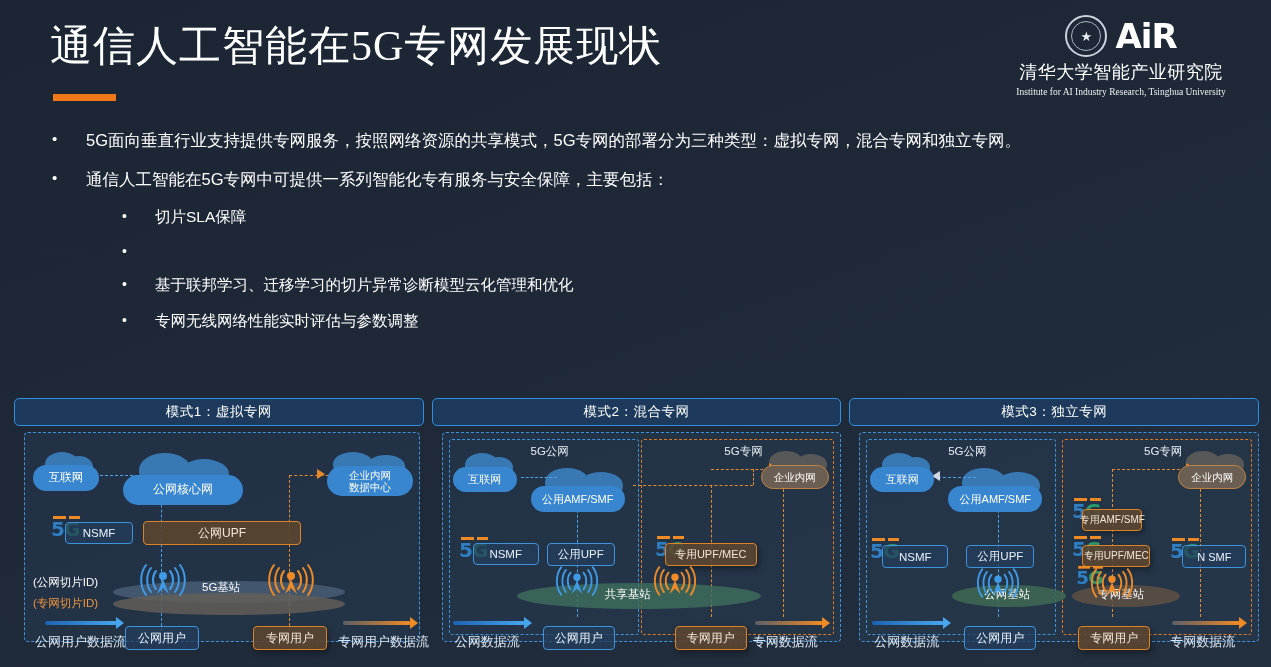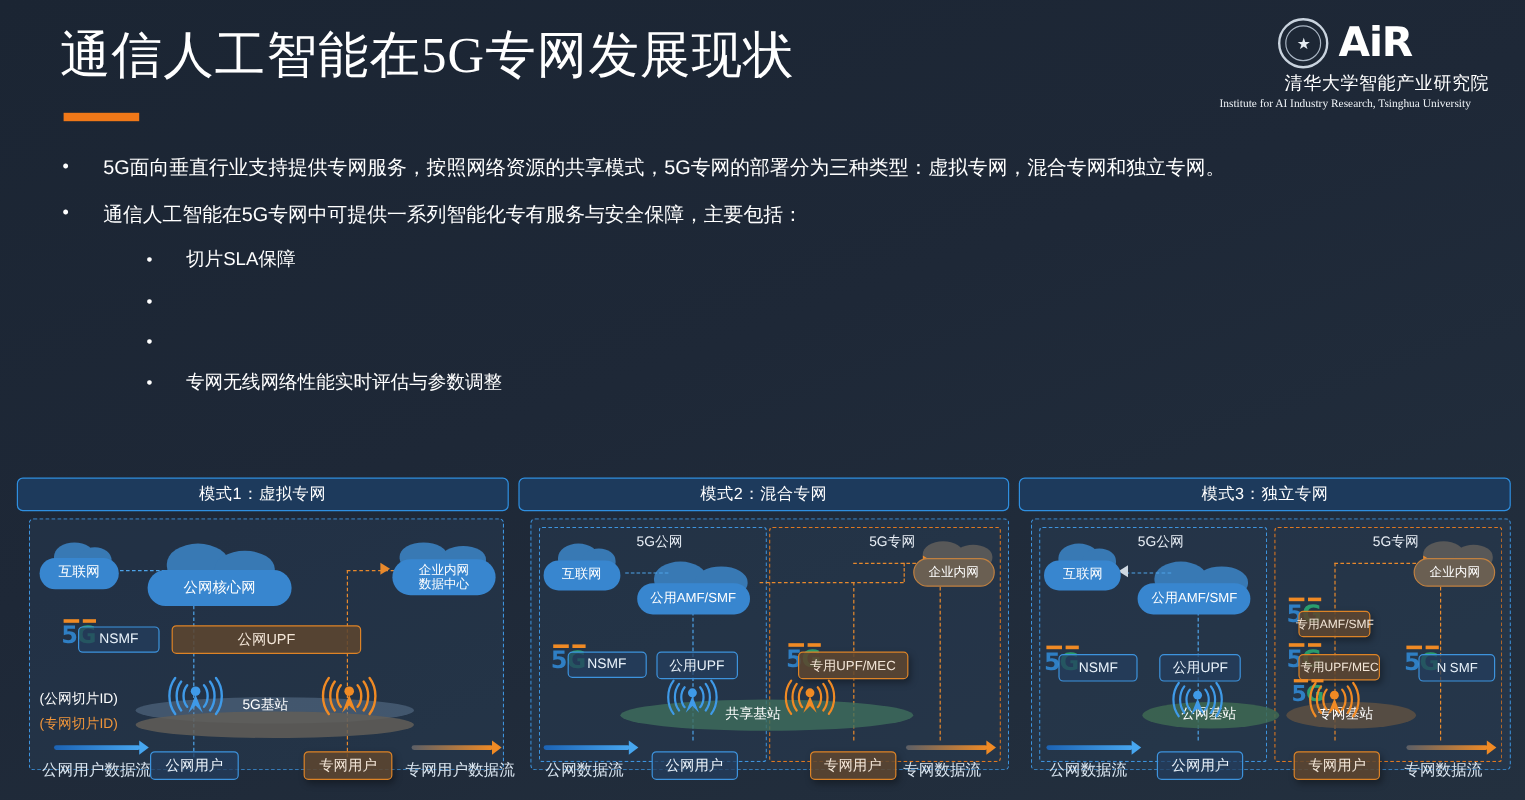--- a/index.html
+++ b/index.html
@@ -23,21 +23,21 @@
   
   .logo { position:absolute; right:30px; top:14px; width:240px; text-align:center; }
   .logo-top { display:flex; align-items:center; justify-content:center; gap:8px; height:44px;}
   .seal { width:42px; height:42px; border-radius:50%; position:relative;
           border:2px solid #c9d3de; background:#1d2735; }
   .seal:before{content:"";position:absolute;left:4px;top:4px;right:4px;bottom:4px;
       border:1px solid #aab6c4;border-radius:50%;}
   .seal:after{content:"\2605";position:absolute;left:0;right:0;top:50%;
       transform:translateY(-50%);font-size:13px;color:#e6ecf2;line-height:1;}
   .air { font-size:34px; font-weight:bold; letter-spacing:-1px; color:#fff; font-family:"DejaVu Sans",sans-serif;}
-  .logo-cn { font-size:15px; margin-top:2px; color:#fff; letter-spacing:0.5px; white-space:nowrap;text-align:right;}
+  .logo-cn { font-size:18px; margin-top:2px; color:#fff; letter-spacing:0.5px; white-space:nowrap;}
   .logo-en { font-size:9.5px; margin-top:3px; color:#eef2f6; font-family:"Liberation Serif",serif; white-space:nowrap;}
 
   
   .bullets { position:absolute; left:52px; top:128px; width:1180px; }
   .b1 { display:flex; font-size:16.5px; line-height:1.5; margin-bottom:14px; color:#fff; }
   .b1 .dot { width:34px; flex:0 0 34px; text-align:left; font-size:15px; }
   .sub { margin-left:70px; }
   .b2 { display:flex; font-size:15.5px; line-height:1.45; margin-bottom:13px; color:#fff;}
   .b2 .dot { width:33px; flex:0 0 33px; font-size:14px; }
 
@@ -147,20 +147,21 @@
   <div class="sub">
     <div class="b2">
       <span class="dot">•</span>
       <span>切片SLA保障</span>
     </div>
     <div class="b2">
       <span class="dot">•</span>
     </div>
     <div class="b2">
       <span class="dot">•</span>
+      <span>基于联邦学习、迁移学习的切片异常诊断模型云化管理和优化</span>
     </div>
     <div class="b2">
       <span class="dot">•</span>
       <span>专网无线网络性能实时评估与参数调整</span>
     </div>
   </div>
 </div>
 
 <div class="panels">
 

